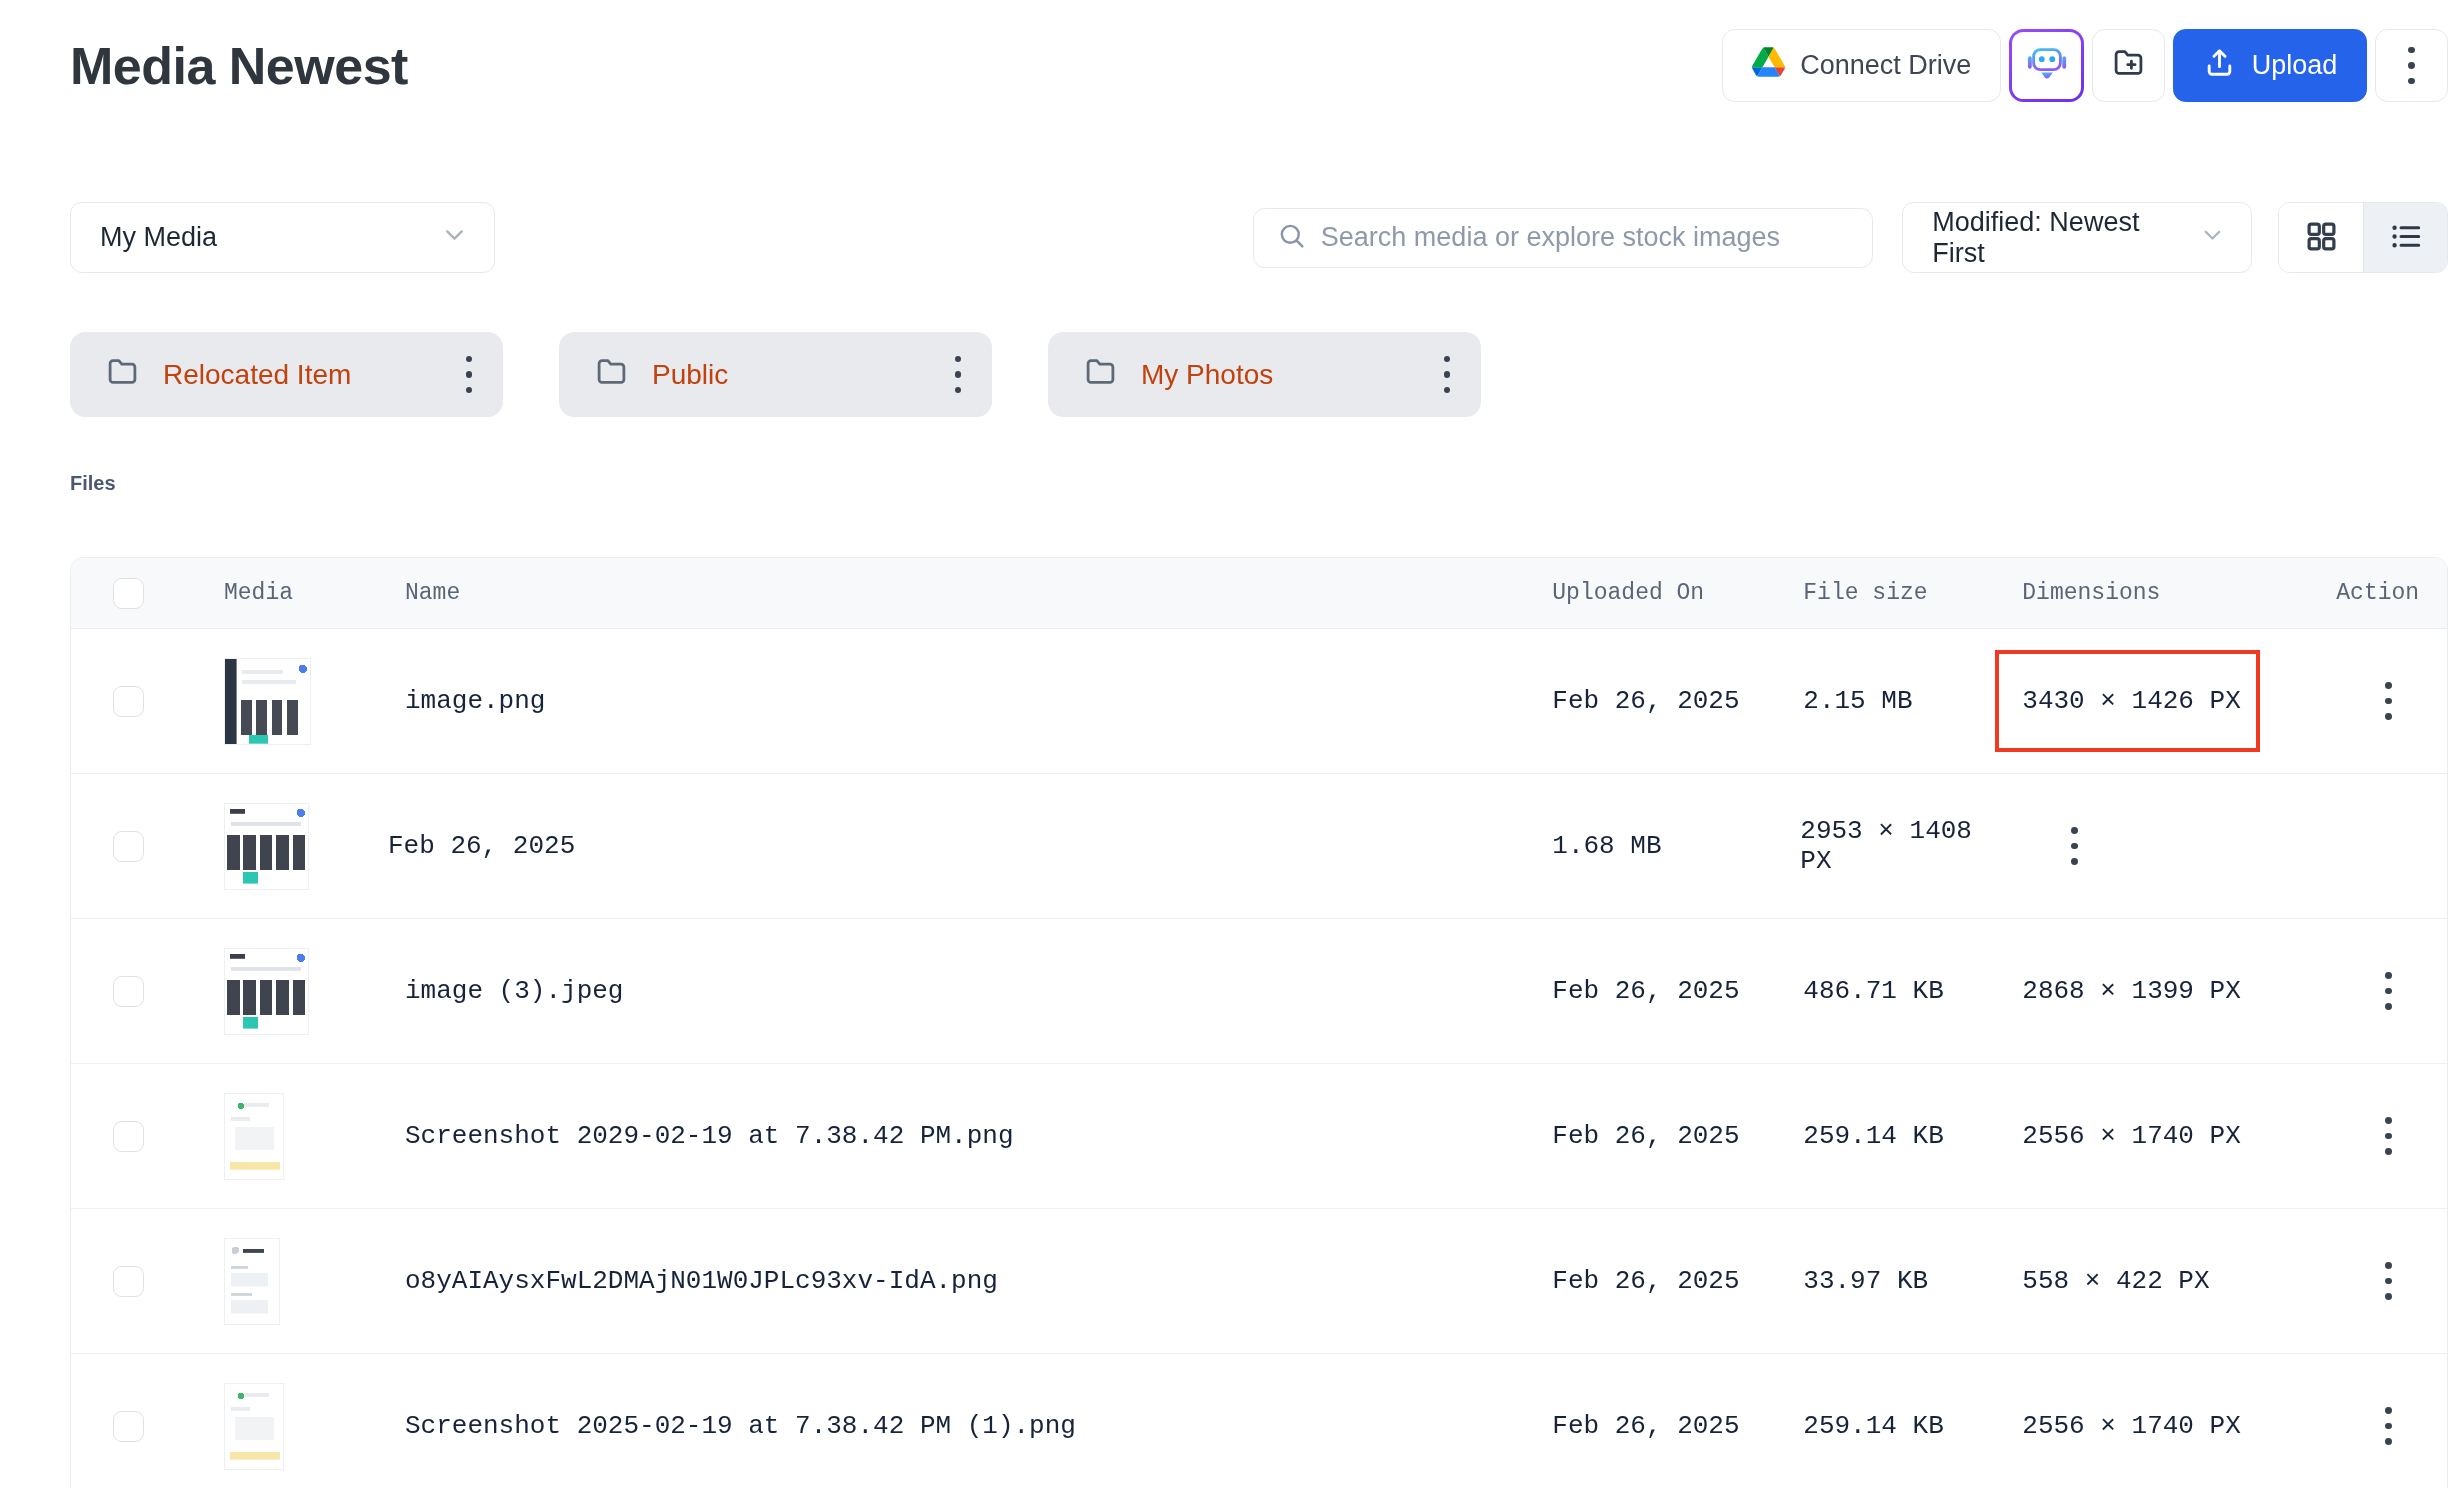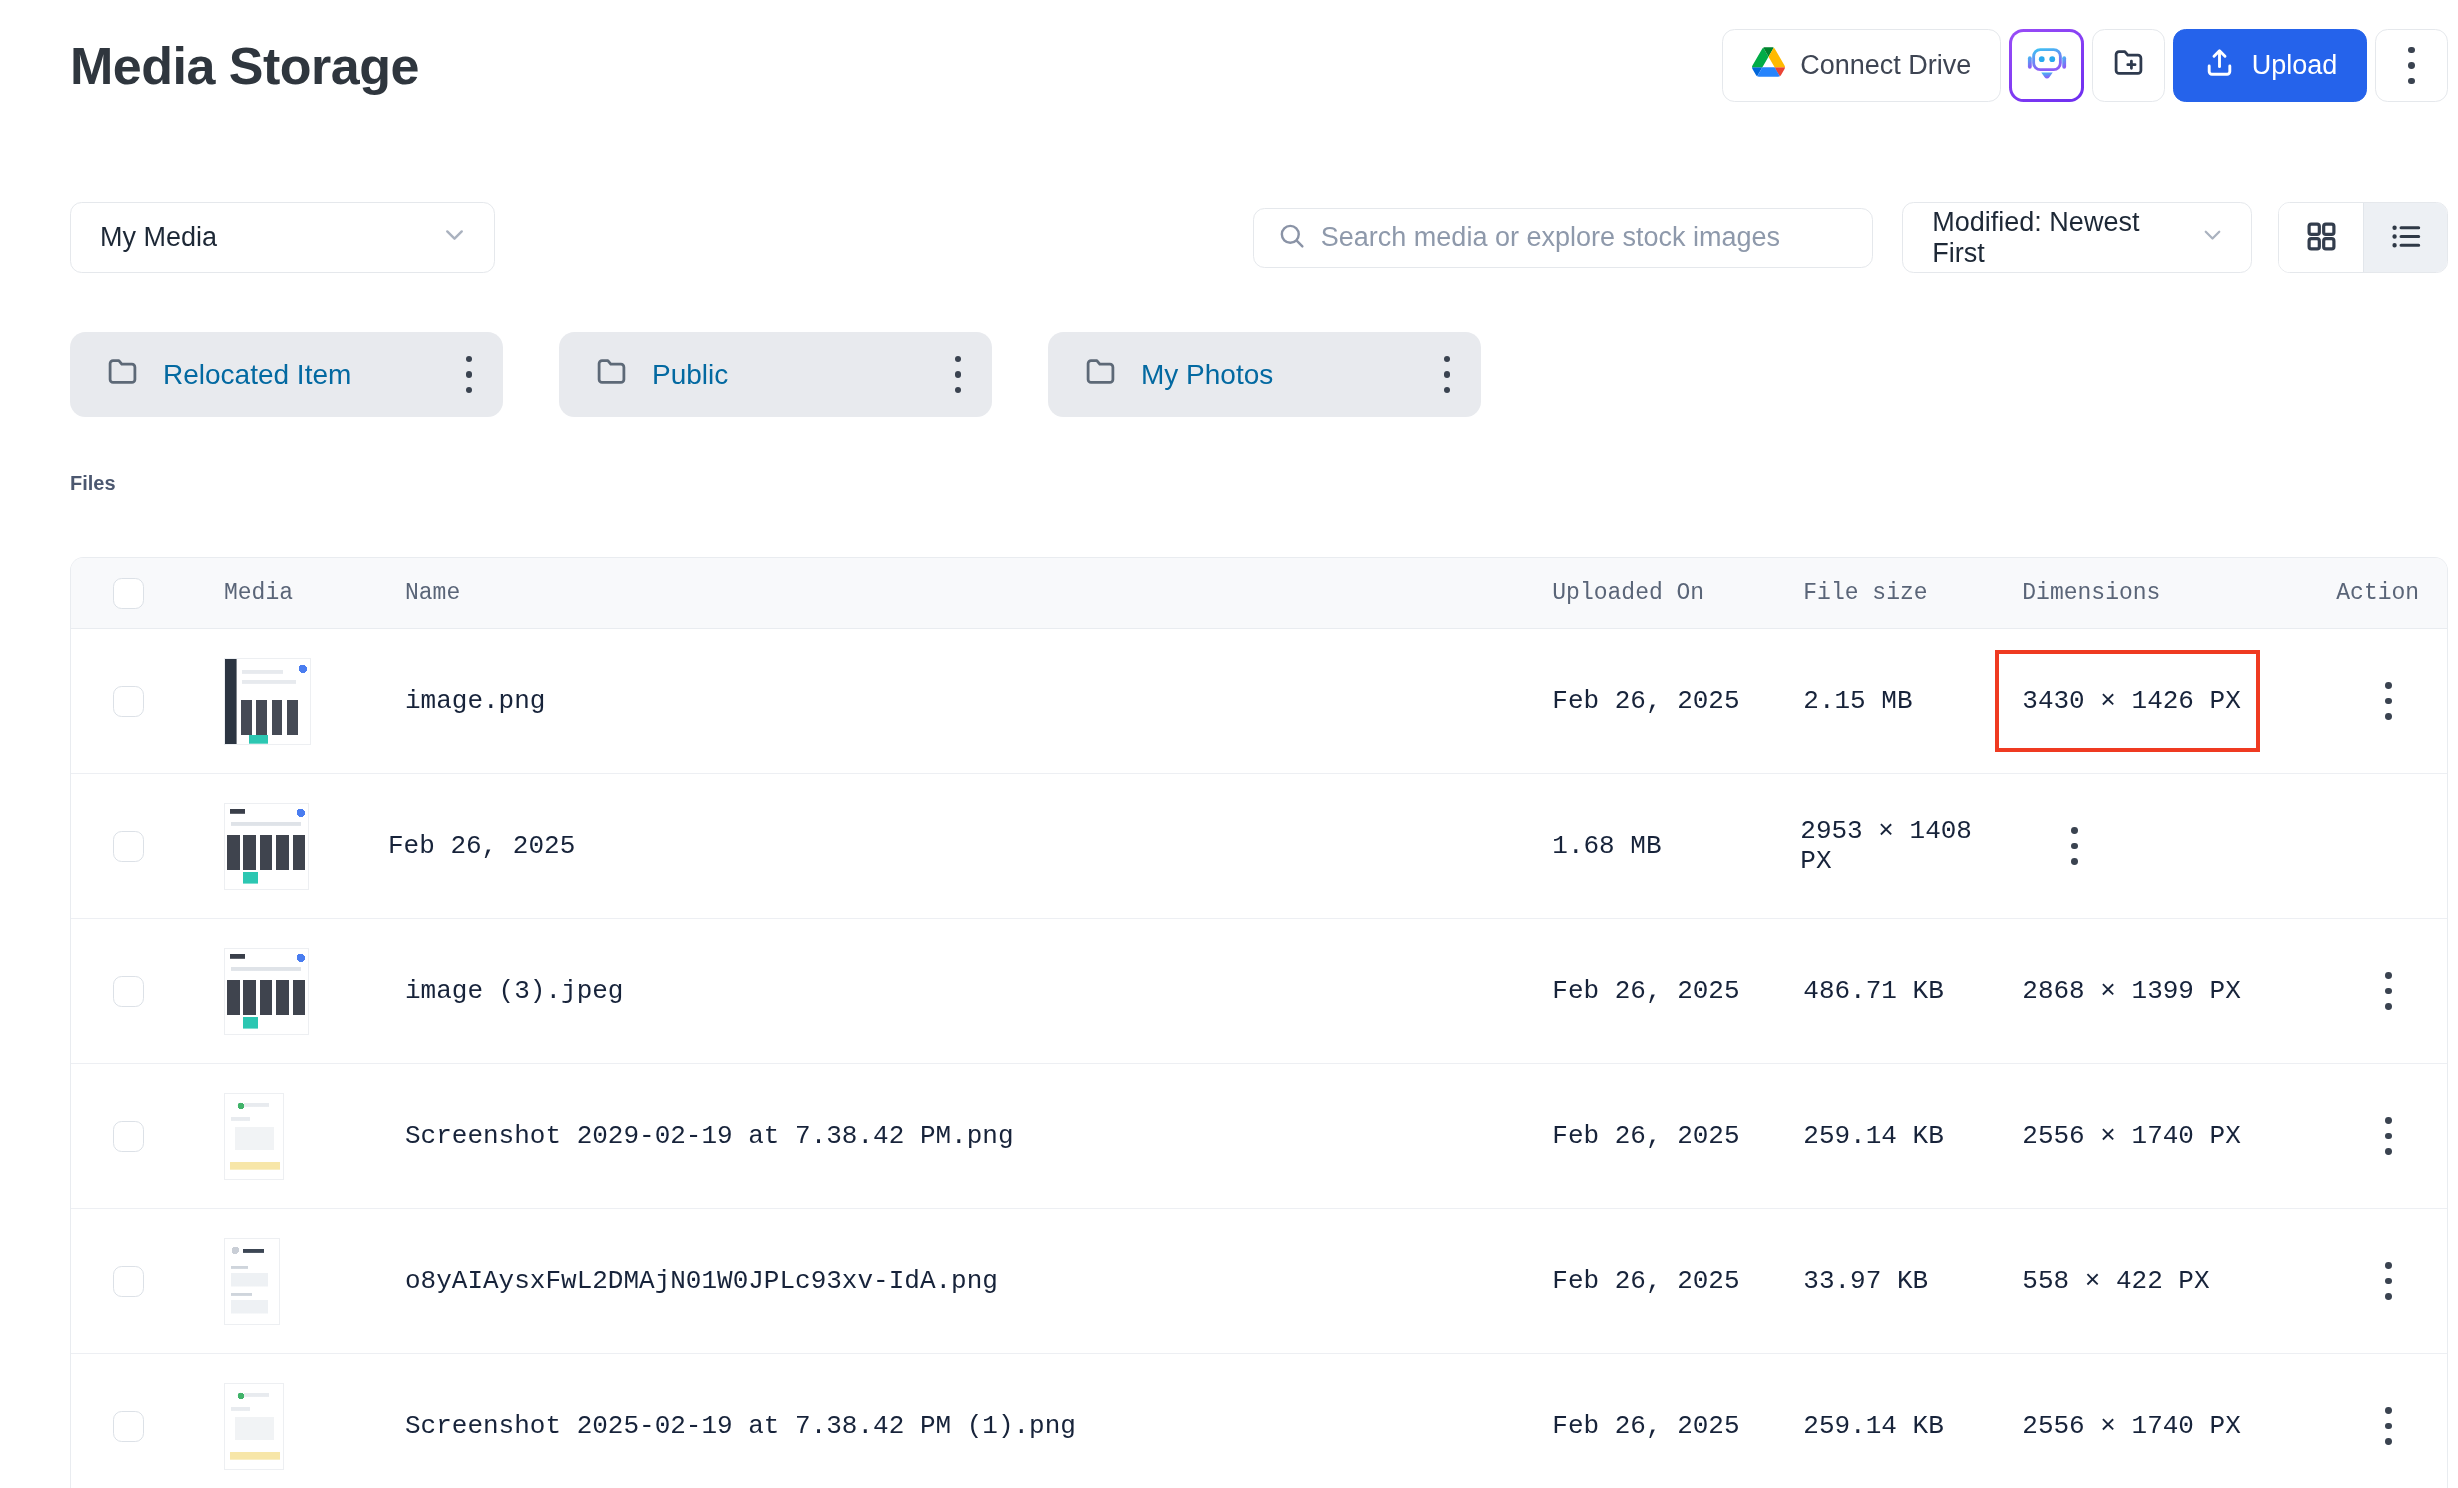--- a/index.html
+++ b/index.html
@@ -56,21 +56,21 @@
     display: flex; overflow: hidden; background: #fff;
   }
   .view-toggle button { flex: 1; border: none; background: #fff; display: flex; align-items: center; justify-content: center; cursor: pointer; }
   .view-toggle button.active { background: #edf0f4; border-left: 1.9px solid #e2e6eb; }
 
   
   .chips { margin-top: 59px; display: flex; gap: 56px; }
   .chip {
     width: 433px; height: 85px; background: #e8eaee; border-radius: 15.4px;
     display: flex; align-items: center; gap: 23px; padding: 0 21px 0 35px;
-    font-size: 28px; font-weight: 500; color: #0369a1; cursor: pointer;
+    font-size: 28px; font-weight: 500; color: #c2410c; cursor: pointer;
   }
   .chip .kebab-btn { margin-left: auto; }
 
   
   .files-label { margin-top: 55px; font-size: 20px; font-weight: 700; color: #4c5870; height: 32px; }
 
   .table { margin-top: 53px; border: 1.9px solid #e9ecf0; border-bottom: none; border-radius: 13.5px 13.5px 0 0; font-family: Liberation Mono, monospace; }
   .thead, .trow {
     display: grid;
     grid-template-columns: 116px 164px 1fr 251px 222px 314px 145px;
@@ -147,21 +147,21 @@
     background-size: 8.7px 8.7px, 21px 3.9px, 17.4px 2.9px, 37px 13.5px, 21px 2.9px, 37px 13.5px;
     background-position: 5.8px 7.7px, 18.3px 10.6px, 5.8px 27px, 5.8px 34px, 5.8px 54px, 5.8px 61px;
   }
 </style>
 </head>
 <body>
 
 <div class="page">
 
   <div class="topbar">
-    <div class="page-title">Media Storage</div>
+    <div class="page-title">Media Newest</div>
     <div class="top-actions">
 
       <button class="btn">
         <span>
           <svg width="33" height="30" viewBox="0 0 87.3 78">
             <path d="m6.6 66.85 3.85 6.65c.8 1.4 1.95 2.5 3.3 3.3l13.75-23.8h-27.5c0 1.55.4 3.1 1.2 4.5z" fill="#0066da"></path>
             <path d="m43.65 25-13.75-23.8c-1.35.8-2.5 1.9-3.3 3.3l-25.4 44a9.06 9.06 0 0 0 -1.2 4.5h27.5z" fill="#00ac47"></path>
             <path d="m73.55 76.8c1.35-.8 2.5-1.9 3.3-3.3l1.6-2.75 7.65-13.25c.8-1.4 1.2-2.95 1.2-4.5h-27.5l5.85 11.5z" fill="#ea4335"></path>
             <path d="m43.65 25 13.75-23.8c-1.35-.8-2.9-1.2-4.5-1.2h-18.5c-1.6 0-3.15.45-4.5 1.2z" fill="#00832d"></path>
             <path d="m59.8 53h-32.3l-13.75 23.8c1.35.8 2.9 1.2 4.5 1.2h50.8c1.6 0 3.15-.45 4.5-1.2z" fill="#2684fc"></path>

